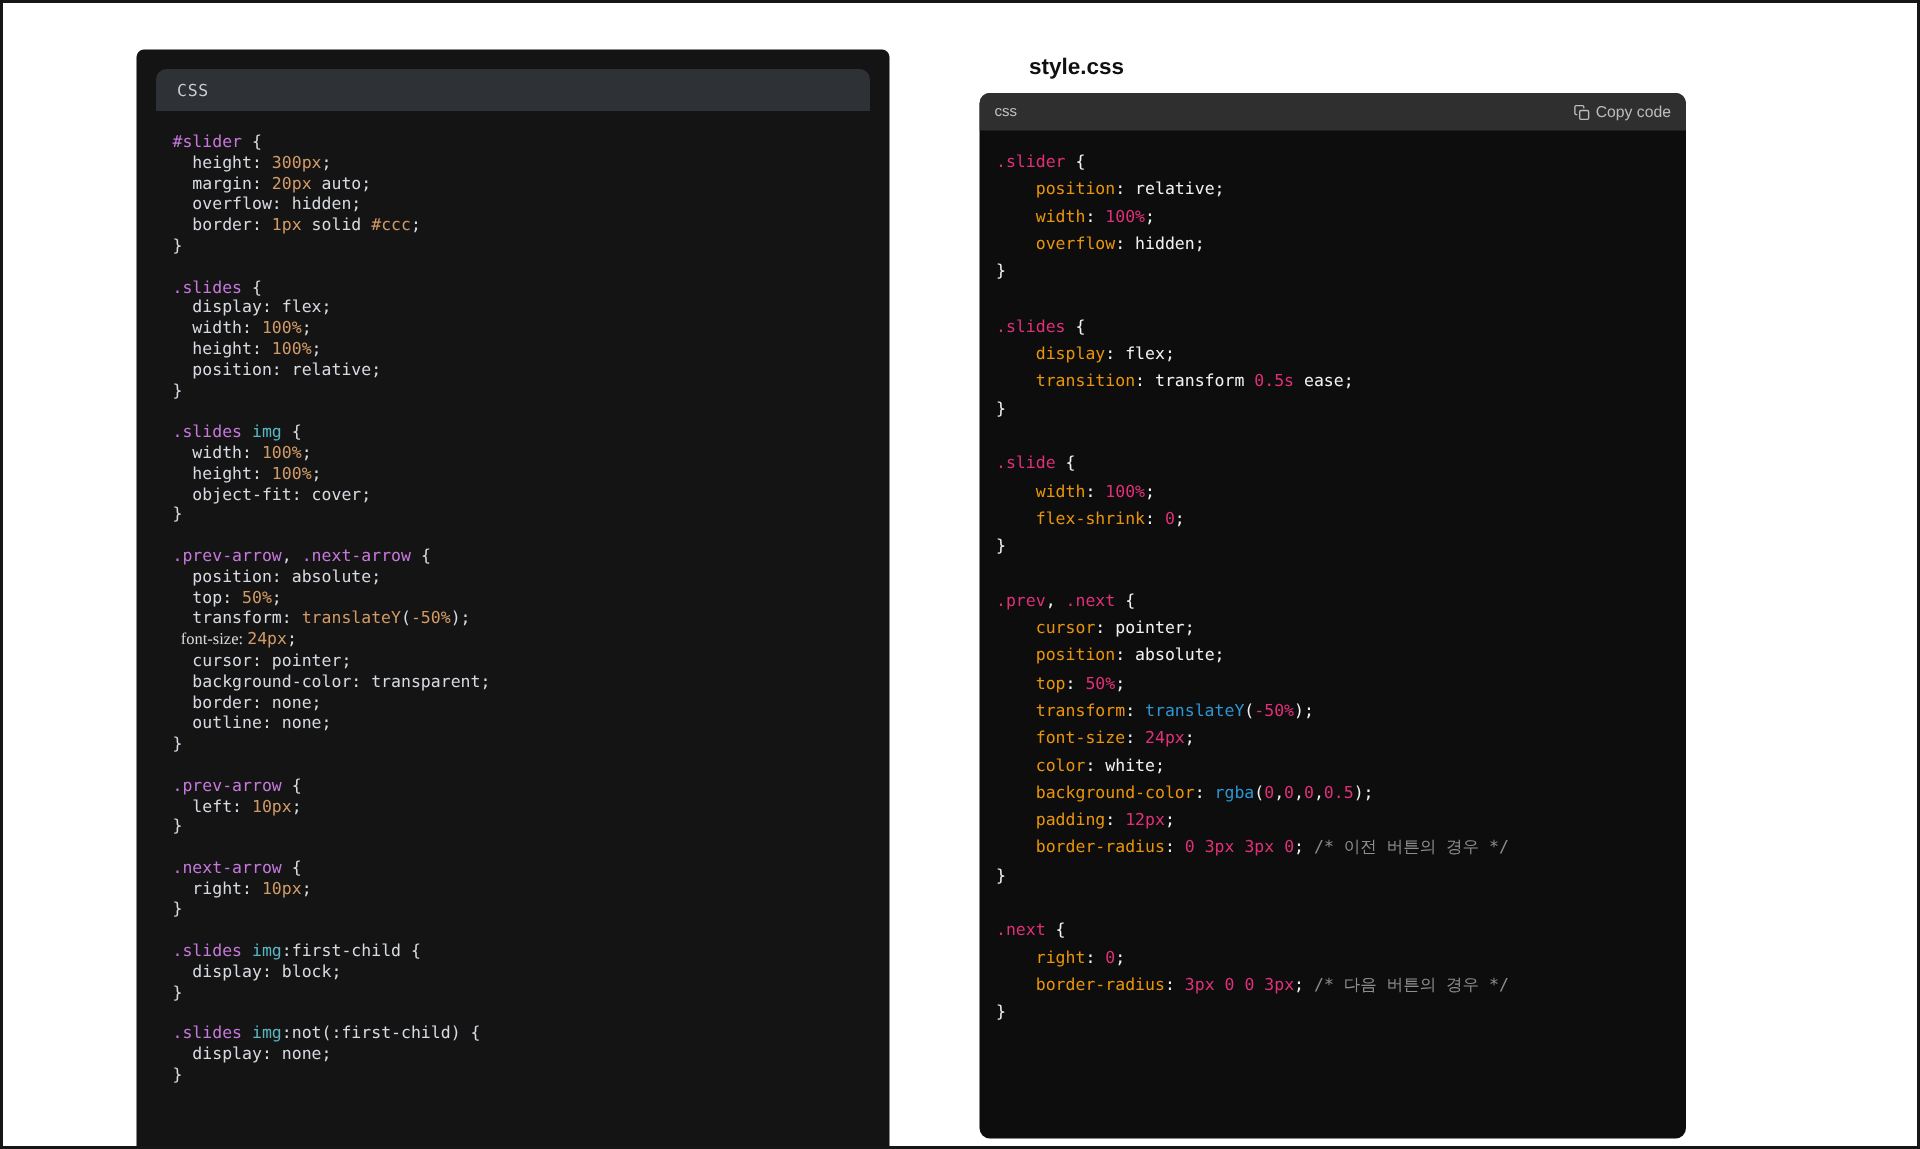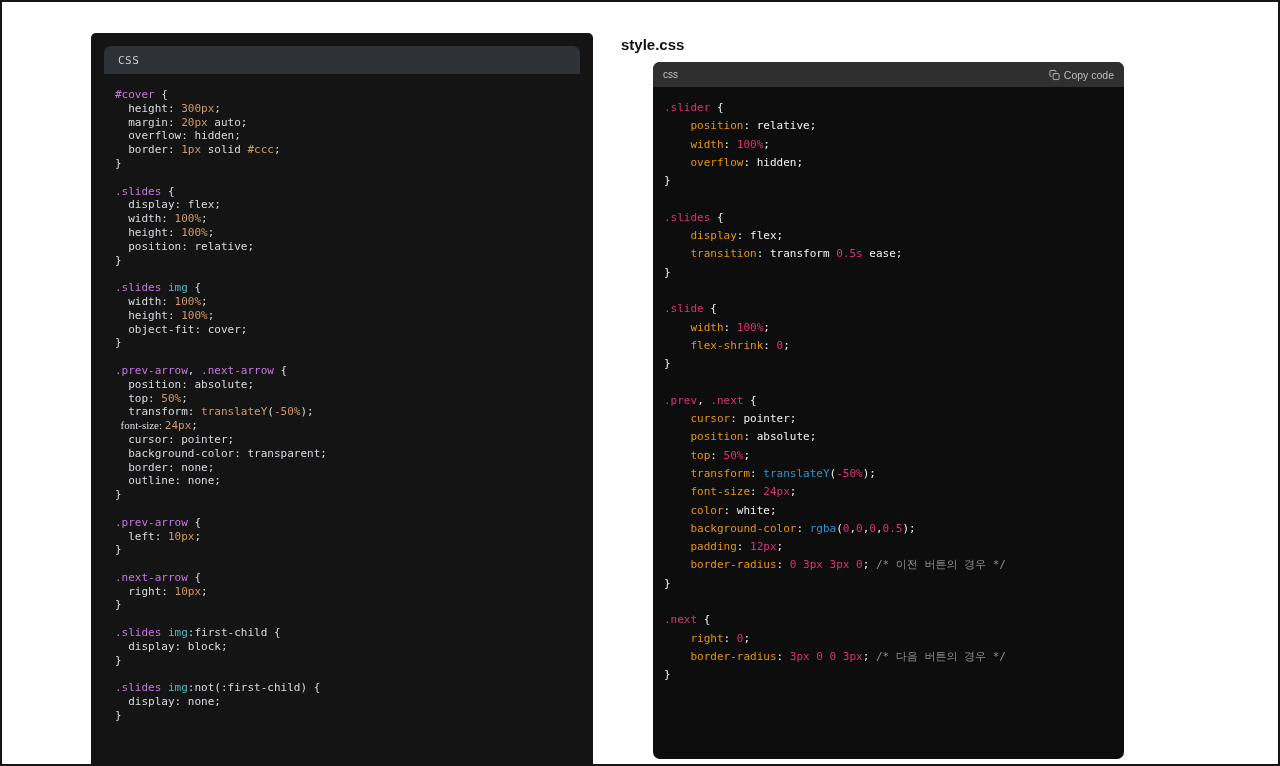--- a/index.html
+++ b/index.html
@@ -42,21 +42,21 @@
   .left-code {
     padding: 14px 10px 0 24px;
     font-family: "DejaVu Sans Mono", monospace;
     font-size: 11px;
     line-height: 13.8px;
     overflow: hidden;
   }
 
   
   .right-title {
-    position: absolute; left: 621px; top: 36px;
+    position: absolute; left: 686px; top: 36px;
     font-size: 15px; font-weight: 700; color: #101010;
   }
   .right-block {
     position: absolute; left: 653px; top: 62px;
     width: 471px; height: 697px;
     background: #0d0d0d;
     border-radius: 7px;
     overflow: hidden;
   }
   .right-header {
@@ -87,21 +87,21 @@
 </head>
 <body>
 
 <div class="frame"></div>
 
 <div class="left-block">
   <div class="left-header">
     <span class="left-header-label">CSS</span>
   </div>
   <div class="left-code" id="left-code">
-      <div class="code-line"><span style="color: rgb(198, 120, 221);">#cover</span><span style="color: rgb(215, 218, 224);"> {</span></div>
+      <div class="code-line"><span style="color: rgb(198, 120, 221);">#slider</span><span style="color: rgb(215, 218, 224);"> {</span></div>
       <div class="code-line"><span style="color: rgb(215, 218, 224);">  height: </span><span style="color: rgb(209, 154, 102);">300px</span><span style="color: rgb(215, 218, 224);">;</span></div>
       <div class="code-line"><span style="color: rgb(215, 218, 224);">  margin: </span><span style="color: rgb(209, 154, 102);">20px</span><span style="color: rgb(215, 218, 224);"> auto;</span></div>
       <div class="code-line"><span style="color: rgb(215, 218, 224);">  overflow: hidden;</span></div>
       <div class="code-line"><span style="color: rgb(215, 218, 224);">  border: </span><span style="color: rgb(209, 154, 102);">1px</span><span style="color: rgb(215, 218, 224);"> solid </span><span style="color: rgb(209, 154, 102);">#ccc</span><span style="color: rgb(215, 218, 224);">;</span></div>
       <div class="code-line"><span style="color: rgb(215, 218, 224);">}</span></div>
       <div class="code-line">&nbsp;</div>
       <div class="code-line"><span style="color: rgb(198, 120, 221);">.slides</span><span style="color: rgb(215, 218, 224);"> {</span></div>
       <div class="code-line"><span style="color: rgb(215, 218, 224);">  display: flex;</span></div>
       <div class="code-line"><span style="color: rgb(215, 218, 224);">  width: </span><span style="color: rgb(209, 154, 102);">100%</span><span style="color: rgb(215, 218, 224);">;</span></div>
       <div class="code-line"><span style="color: rgb(215, 218, 224);">  height: </span><span style="color: rgb(209, 154, 102);">100%</span><span style="color: rgb(215, 218, 224);">;</span></div>

